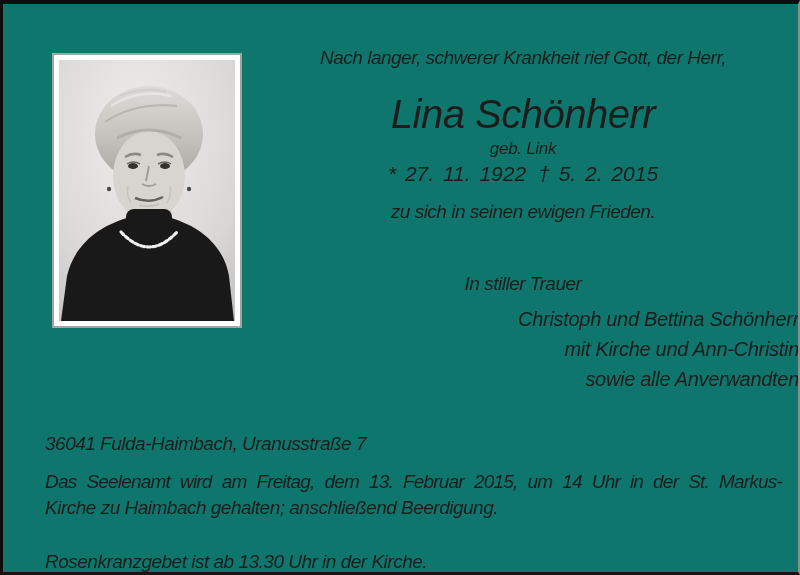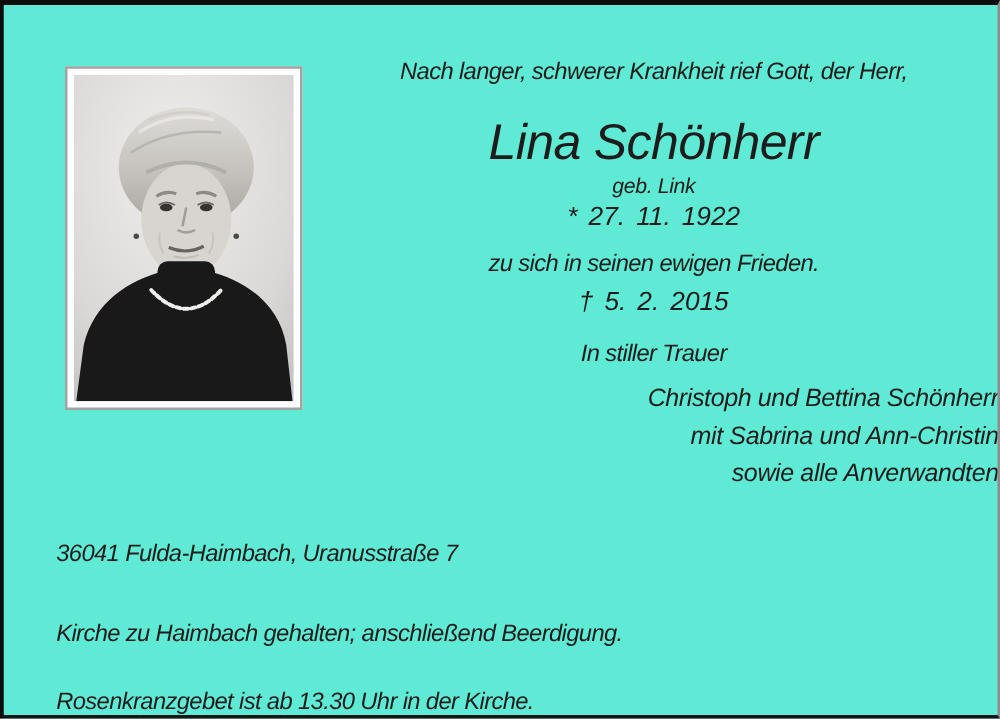--- a/index.html
+++ b/index.html
@@ -1,21 +1,21 @@
 <!DOCTYPE html>
 <html><head>
 <meta charset="utf-8">
 <style>
   html, body { margin: 0; padding: 0; background: #ffffff; }
   .page {
     position: relative;
     width: 800px;
     height: 575px;
     box-sizing: border-box;
-    background: #5eead4;
+    background: #0f766e;
     border-top: 4px solid #0d0d0d;
     border-left: 3px solid #0d0d0d;
     border-bottom: 3px solid #161616;
     border-right: 2px solid #8d8d8d;
     overflow: hidden;
     font-family: "Liberation Sans", sans-serif;
     font-style: italic;
     color: #1c1c1c;
   }
 
@@ -31,21 +31,21 @@
   }
   .photo-frame svg { display: block; }
 
   
   .col { position: absolute; left: 244px; top: 0; width: 552px; text-align: center; }
   .col > div { position: absolute; left: 0; right: 0; }
 
   .intro          { top: 42px;  font-size: 19px; line-height: 24px; letter-spacing: -0.5px; }
   .name           { top: 86px;  font-size: 40px; line-height: 48px; letter-spacing: -0.5px; }
   .maiden         { top: 135px; font-size: 17px; line-height: 20px; letter-spacing: -0.3px; }
-  .dates          { top: 158px; font-size: 21px; line-height: 24px; display: flex; justify-content: center; gap: 44px; word-spacing: 3px; flex-direction: column; }
+  .dates          { top: 158px; font-size: 21px; line-height: 24px; display: flex; justify-content: center; gap: 12px; word-spacing: 3px; }
   .closing        { top: 196px; font-size: 19px; line-height: 24px; letter-spacing: -0.5px; }
   .mourning-intro { top: 268px; font-size: 19px; line-height: 24px; letter-spacing: -0.5px; }
   .mourners       { top: 300px; font-size: 20px; line-height: 30px; letter-spacing: -0.3px; text-align: right; }
 
   
   .address, .svc1, .svc2, .rosary {
     position: absolute; left: 42px;
     font-size: 19px; line-height: 24px; letter-spacing: -0.5px;
   }
   .address { top: 428px; font-style: italic; }
@@ -119,22 +119,23 @@
     <div class="name">Lina Schönherr</div>
     <div class="maiden">geb. Link</div>
     <div class="dates">
       <span>* 27. 11. 1922</span>
       <span>† 5. 2. 2015</span>
     </div>
     <div class="closing">zu sich in seinen ewigen Frieden.</div>
     <div class="mourning-intro">In stiller Trauer</div>
     <div class="mourners">
       <div>Christoph und Bettina Schönherr</div>
-      <div>mit Sabrina und Ann-Christin</div>
+      <div>mit Kirche und Ann-Christin</div>
       <div>sowie alle Anverwandten</div>
     </div>
   </div>
 
   <div class="address">36041 Fulda-Haimbach, Uranusstraße 7</div>
+  <div class="svc1">Das Seelenamt wird am Freitag, dem 13. Februar 2015, um 14 Uhr in der St. Markus-</div>
   <div class="svc2">Kirche zu Haimbach gehalten; anschließend Beerdigung.</div>
   <div class="rosary">Rosenkranzgebet ist ab 13.30 Uhr in der Kirche.</div>
 
 </div>
 
 </body></html>

